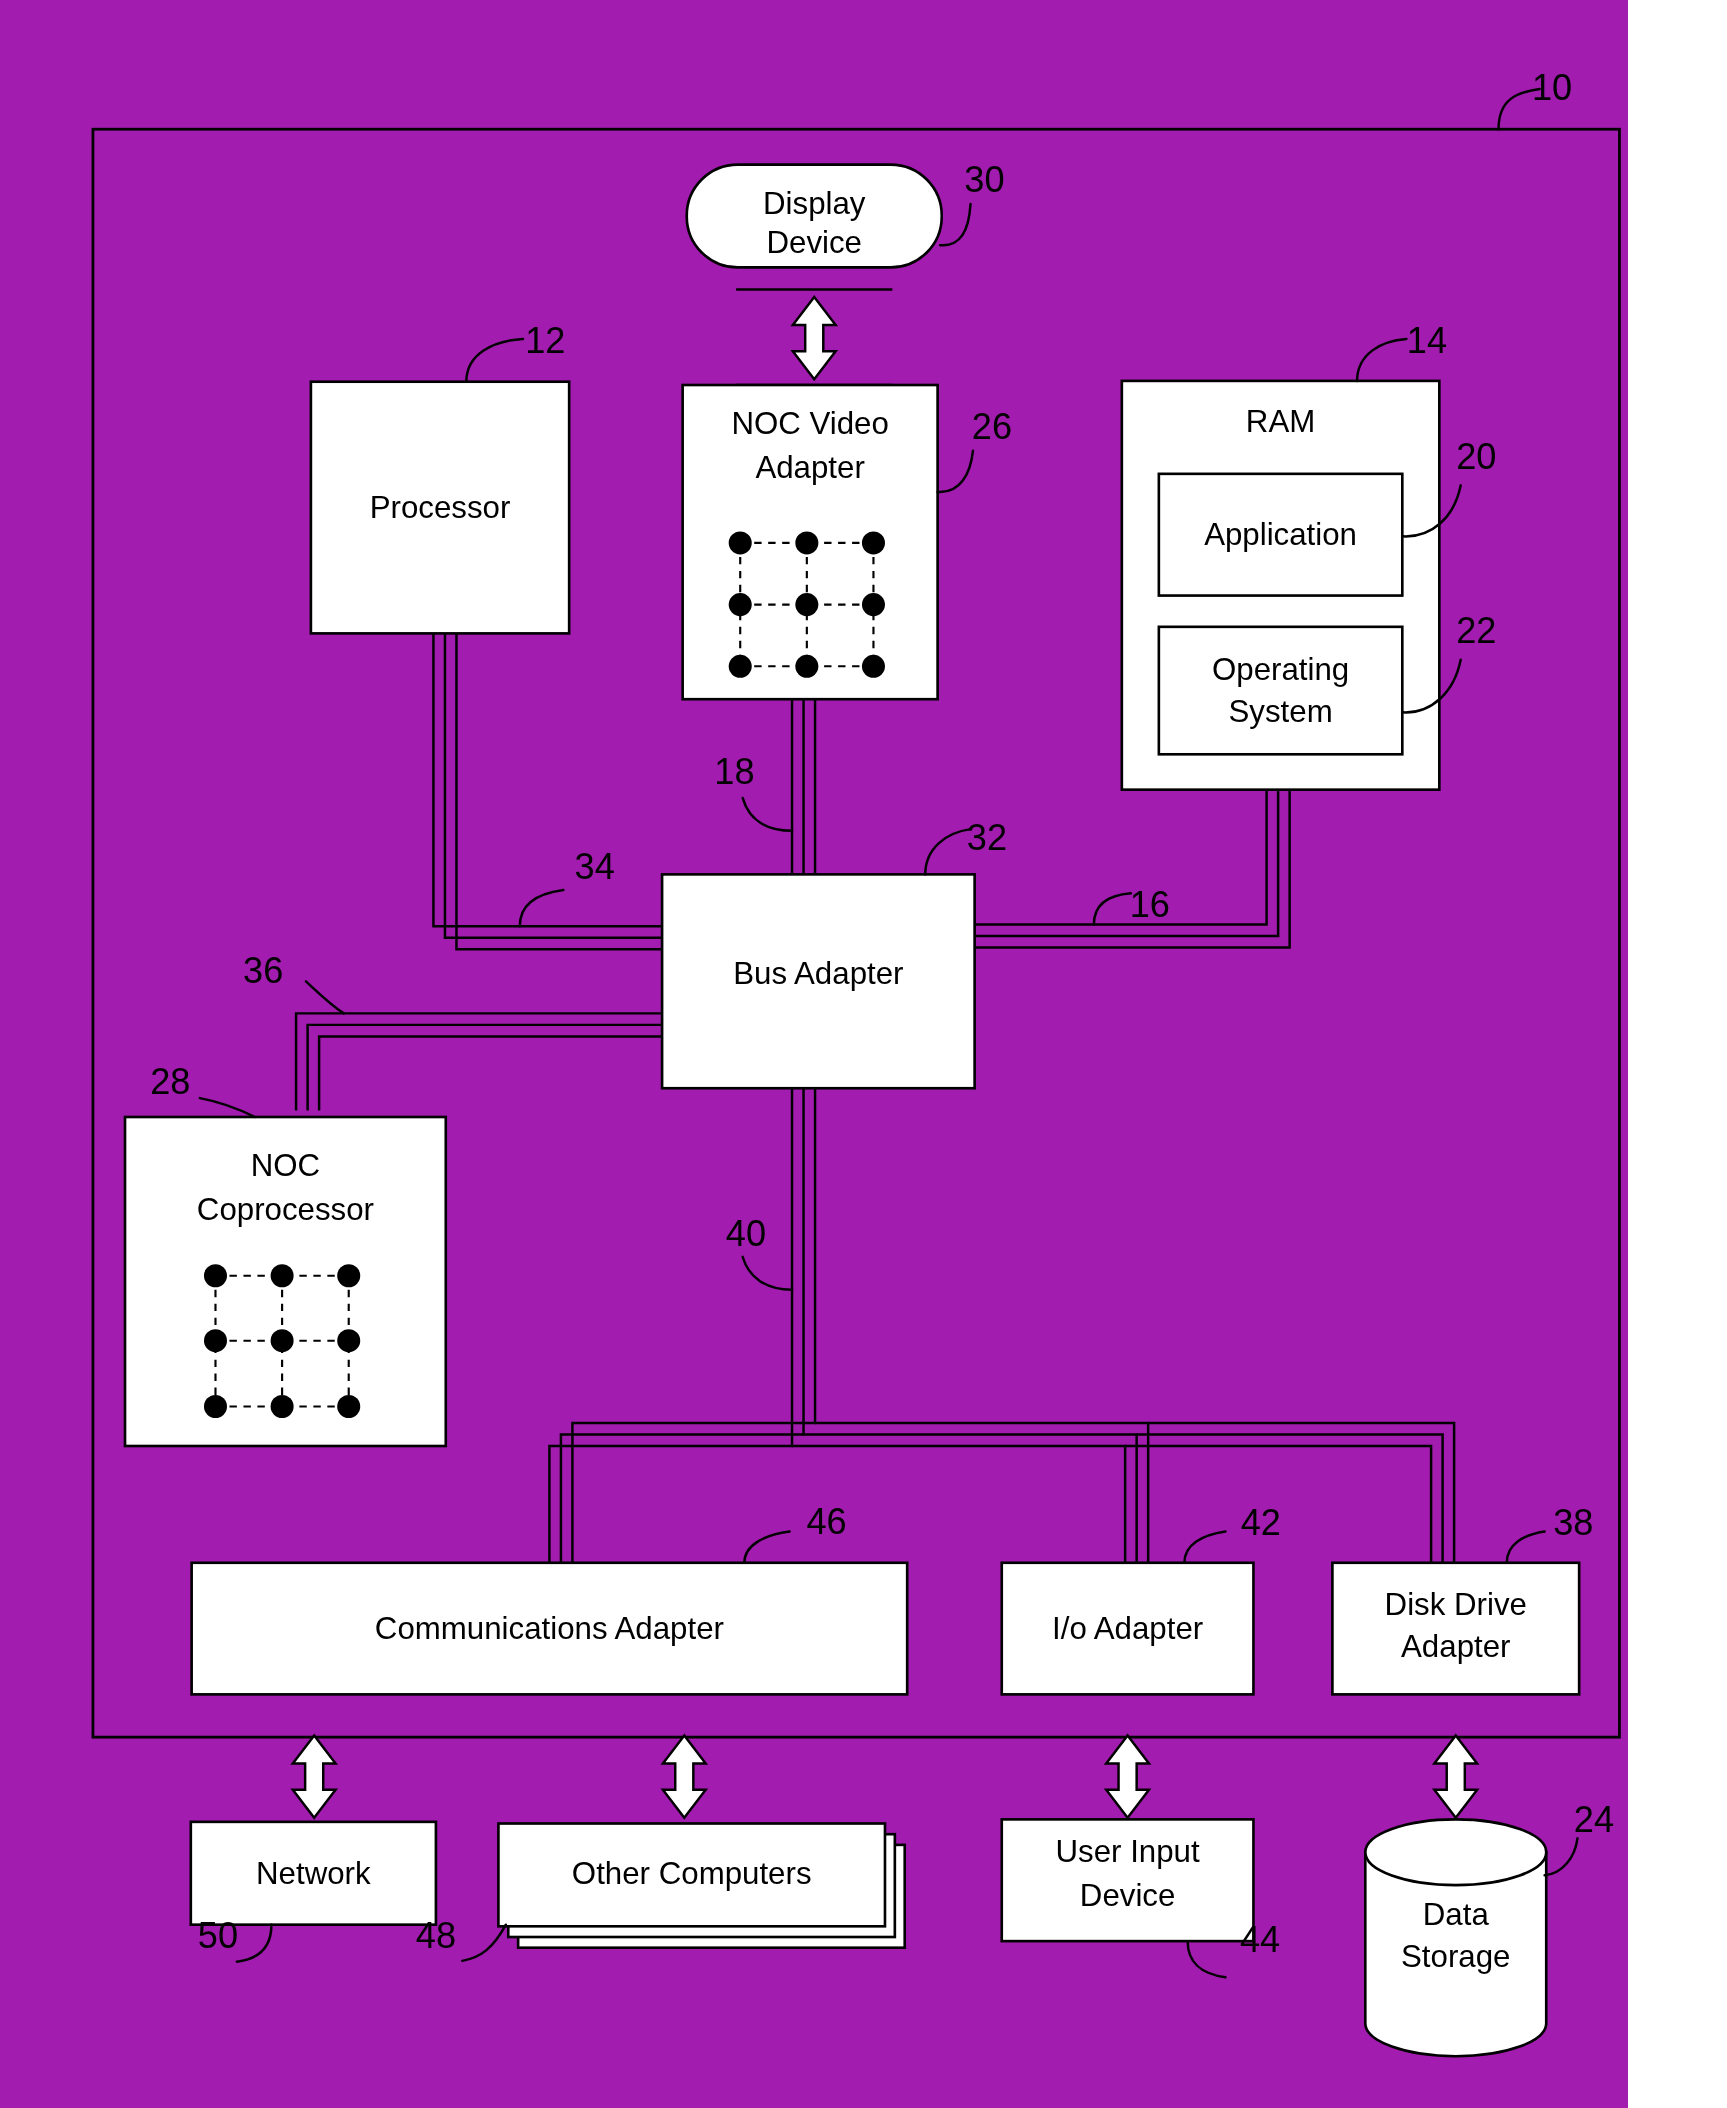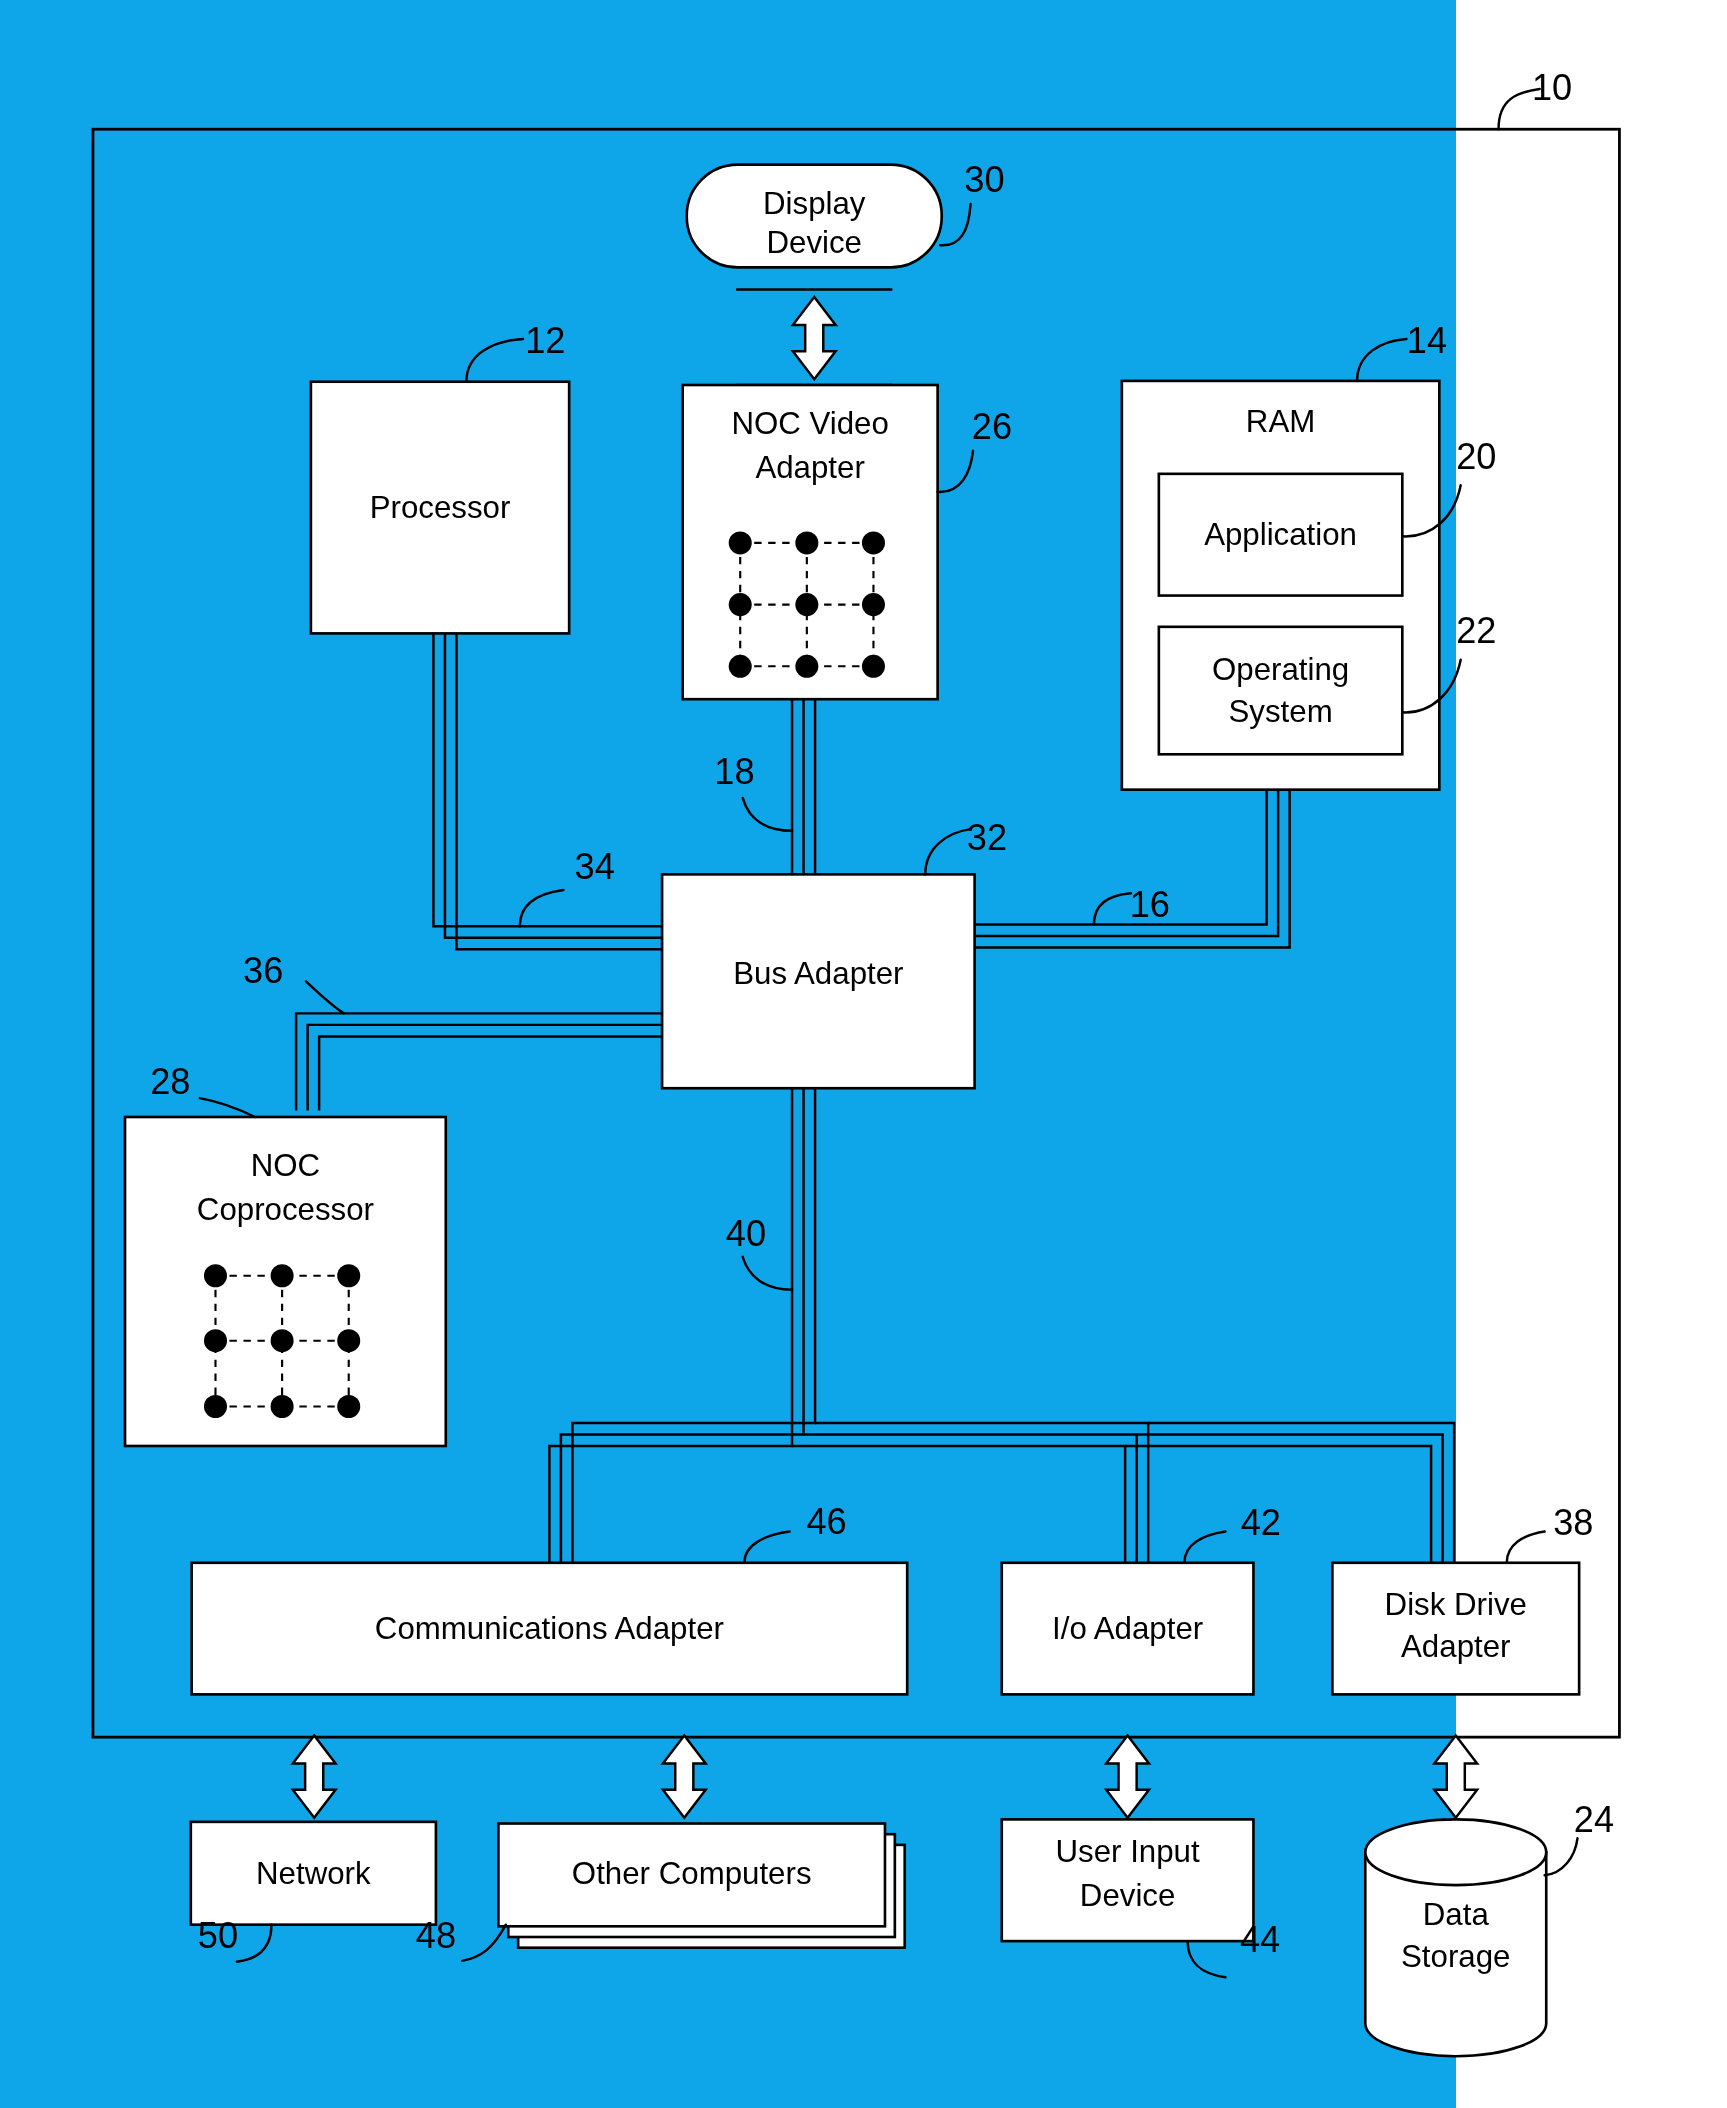--- a/index.html
+++ b/index.html
@@ -2,23 +2,23 @@
 <html style="font-size:13px"><head>
 <meta charset="utf-8">
 <style>
   html, body {
     margin: 0;
     padding: 0;
     background: #ffffff;
   }
   #figure-root {
     position: relative;
-    width: 1456px;
+    width: 1628px;
     height: 2109px;
-    background: #0ea5e9;
+    background: #a21caf;
     font-family: "Liberation Sans", sans-serif;
   }
   svg#diagram {
     position: absolute;
     top: 0; left: 0;
     width: 1728px;
     height: 2109px;
     display: block;
   }
   .bx { fill: #ffffff; stroke: #000000; stroke-width: 3.2; }

